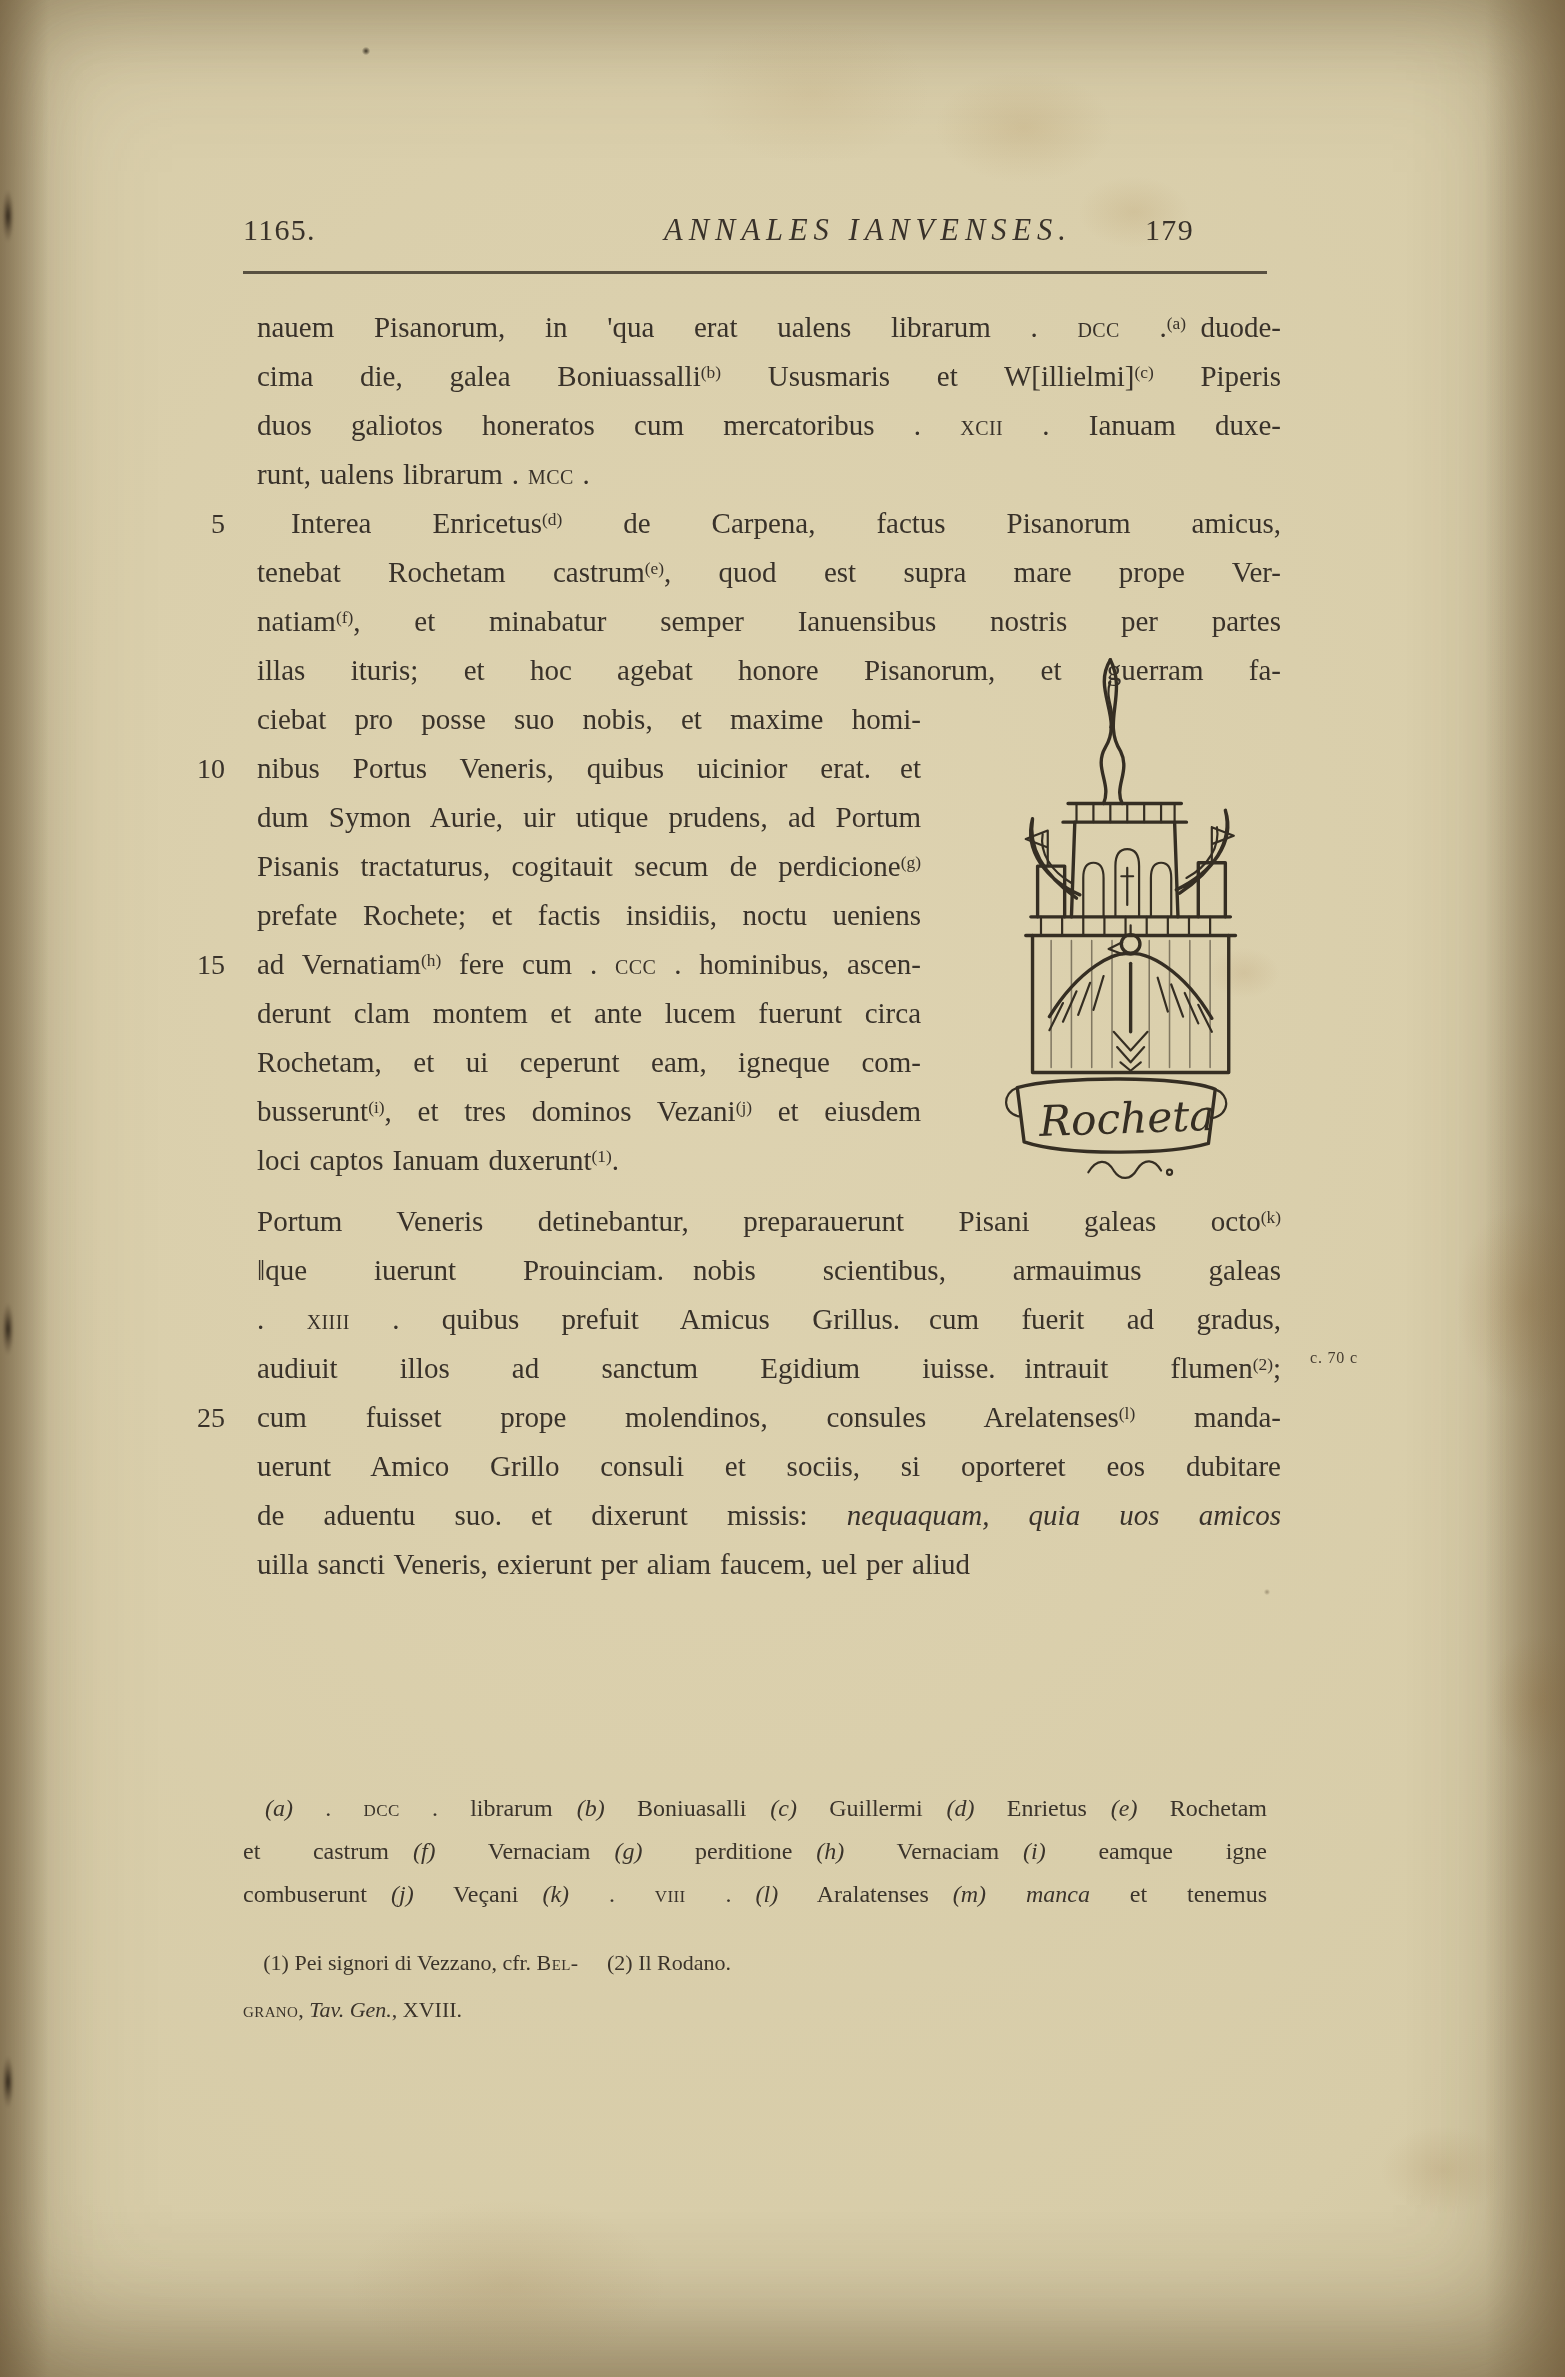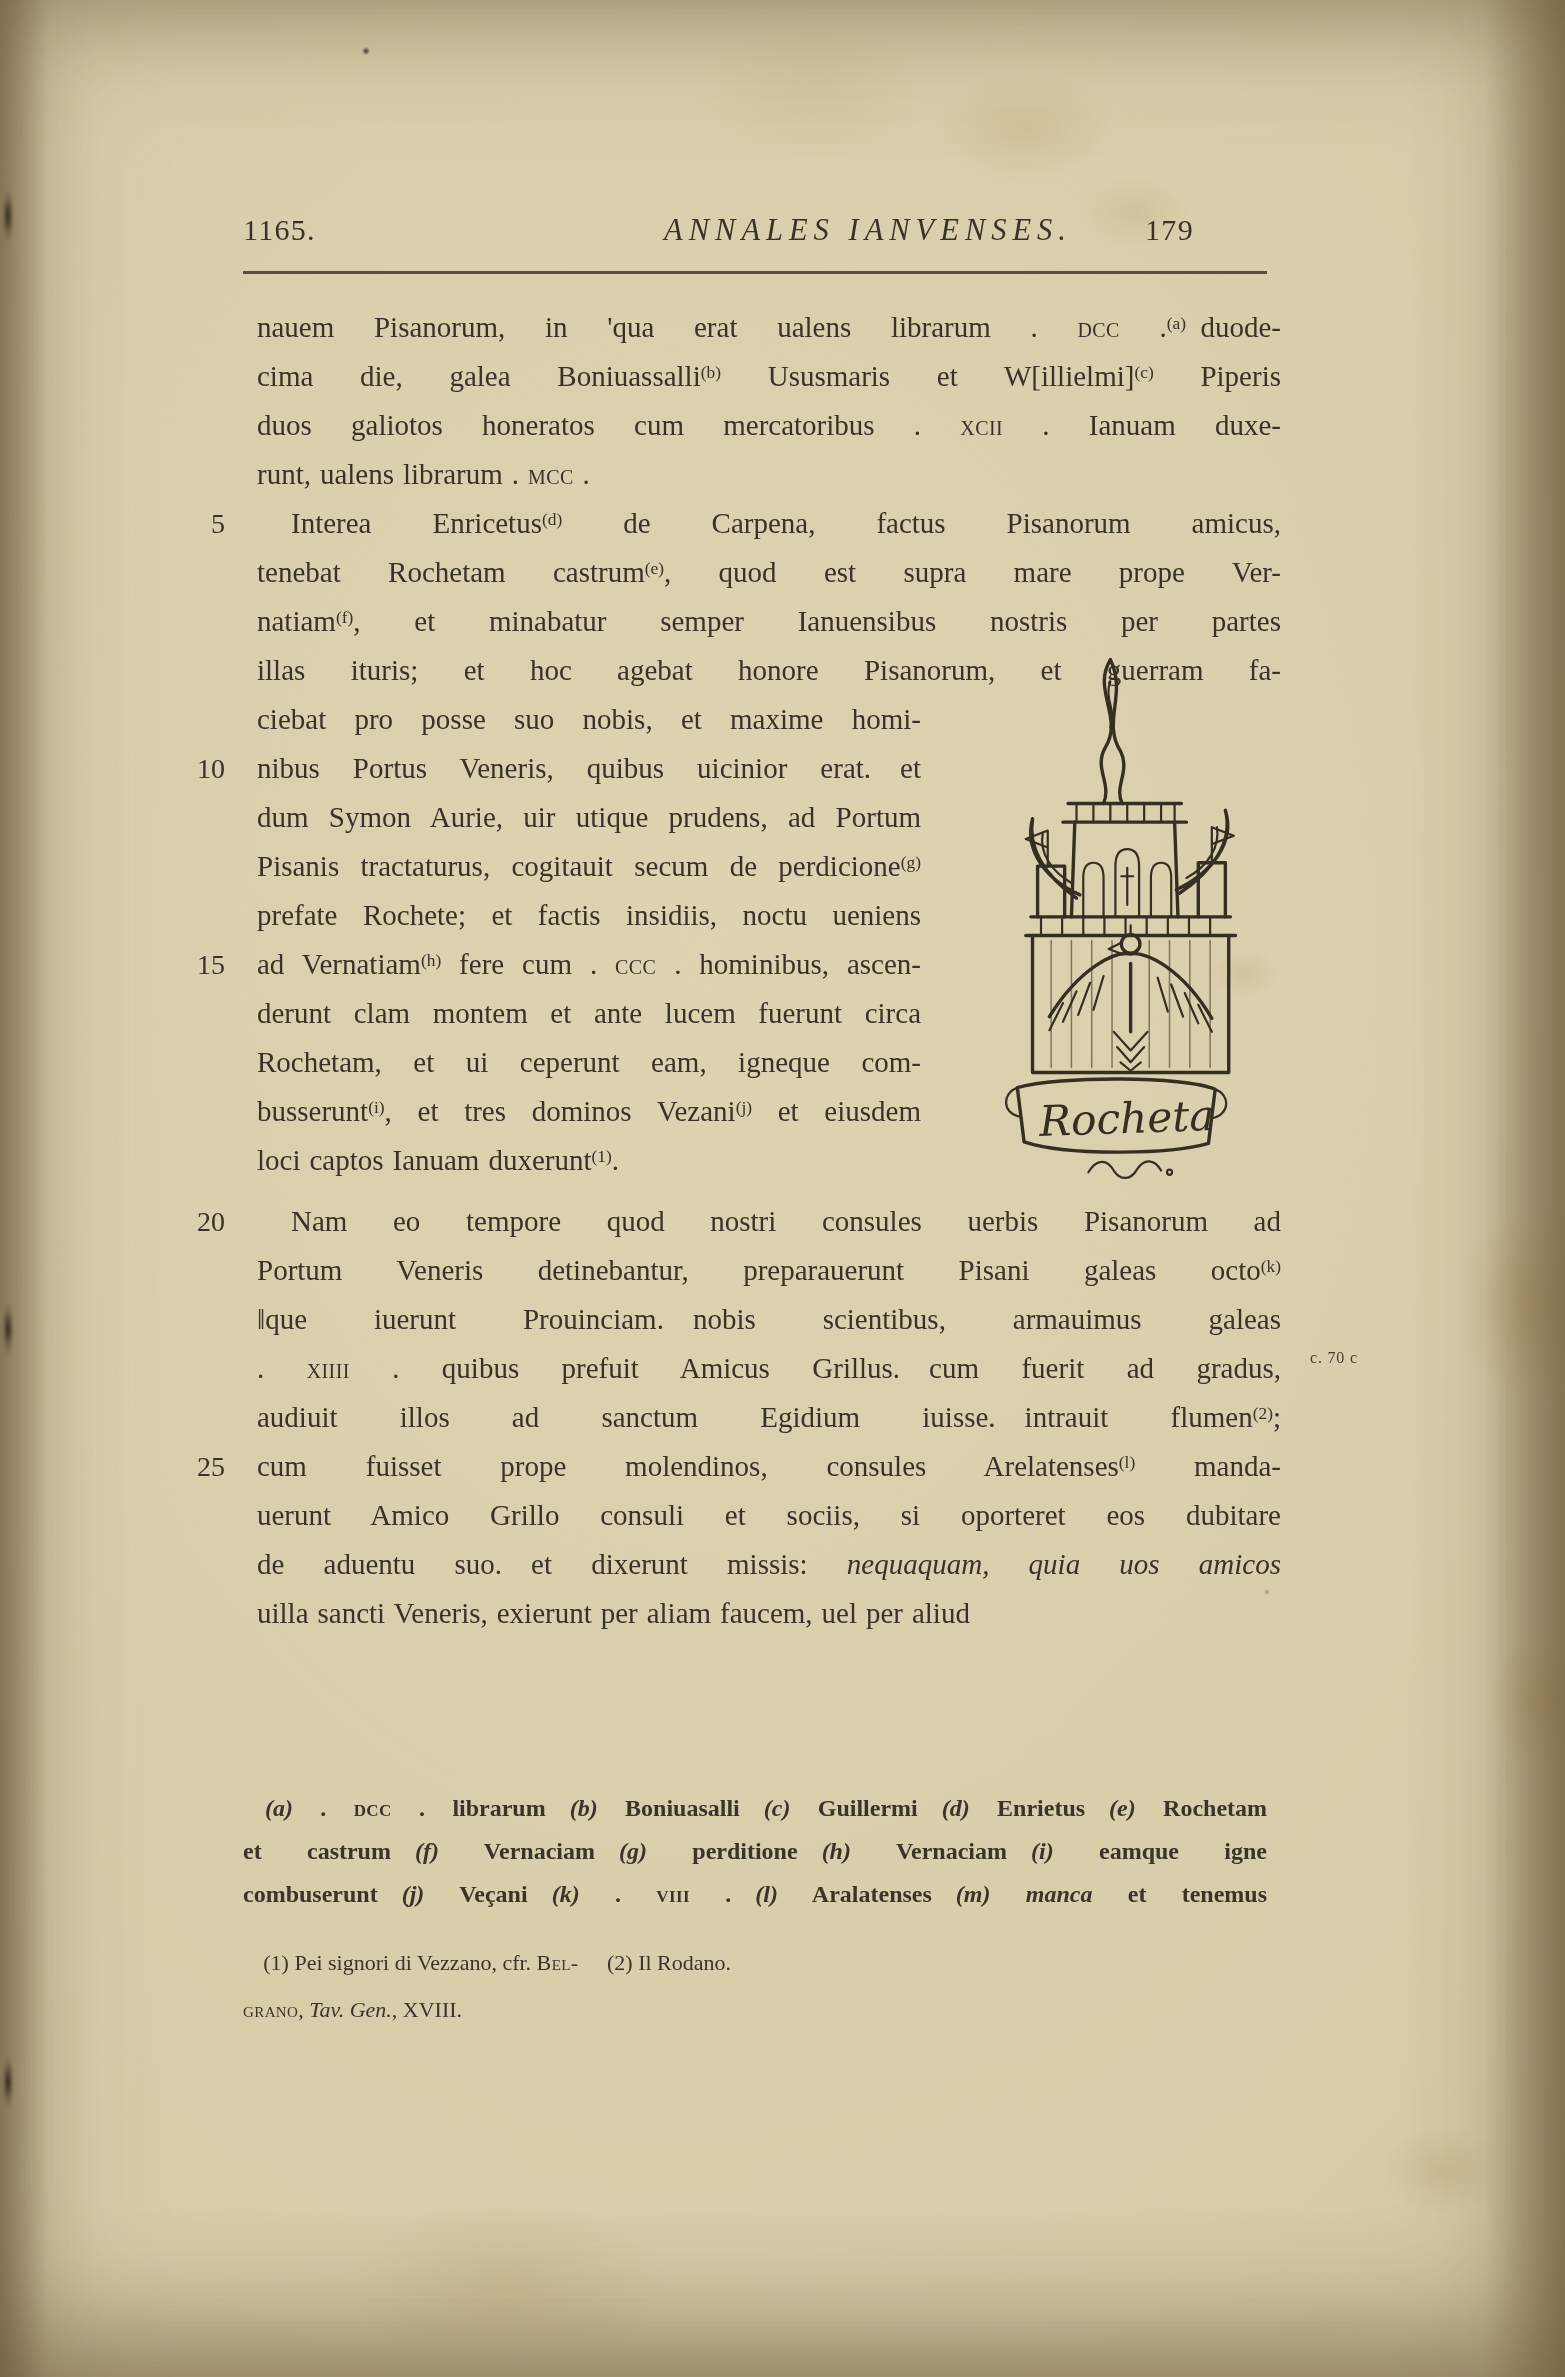--- a/index.html
+++ b/index.html
@@ -56,21 +56,21 @@
   .margin-note{position:absolute;left:1310px;top:1349px;font-size:16px;letter-spacing:0.8px;color:#453c30;}
 
   
   .illustration{position:absolute;left:914px;top:653px;width:347px;height:537px;}
   .illustration path,.illustration circle{fill:none;stroke:#352e23;stroke-width:4;stroke-linecap:round;stroke-linejoin:round;}
   .illustration .hatch{stroke-width:1.8;opacity:.55;}
   .illustration .thin{stroke-width:2.6;}
   .ill-caption{font-family:"DejaVu Serif","Liberation Serif",serif;font-style:italic;font-size:50px;fill:#352e23;stroke:none;}
 
   
-  .apparatus{position:absolute;left:243px;top:1787px;width:1024px;font-size:24px;line-height:43px;color:#3b342b;font-weight:bold;}
+  .apparatus{position:absolute;left:243px;top:1787px;width:1024px;font-size:24px;line-height:43px;color:#3b342b;}
   .app-line{text-align:justify;text-align-last:justify;word-spacing:1.7px;}
   .app-line.indent{text-indent:22px;}
 
   
   .footnotes{position:absolute;left:243px;top:1939px;width:1024px;font-size:22px;line-height:47px;color:#3b342b;}
   .fn-left{position:absolute;left:0;top:0;width:347px;}
   .fn-left .fn-line:first-child{text-indent:20.3px;}
   .fn-right{position:absolute;left:364px;top:0;width:355px;}
 </style>
 </head>
@@ -163,24 +163,20 @@
         <div class="line narrow">
           <span class="lnum"></span>
           <span class="ltext">busserunt<sup>(i)</sup>, et tres dominos Vezani<sup>(j)</sup> et eiusdem</span>
         </div>
         <div class="line narrow noj">
           <span class="lnum"></span>
           <span class="ltext">loci captos Ianuam duxerunt<sup>(1)</sup>.</span>
         </div>
       </div>
       <div class="para gap">
-        <div class="line indent">
-          <span class="lnum">20</span>
-          <span class="ltext">Nam eo tempore quod nostri consules uerbis Pisanorum ad</span>
-        </div>
         <div class="line">
           <span class="lnum"></span>
           <span class="ltext">Portum Veneris detinebantur, preparauerunt Pisani galeas octo<sup>(k)</sup></span>
         </div>
         <div class="line">
           <span class="lnum"></span>
           <span class="ltext">‖que iuerunt Prouinciam.  nobis scientibus, armauimus galeas</span>
         </div>
         <div class="line">
           <span class="lnum"></span>

